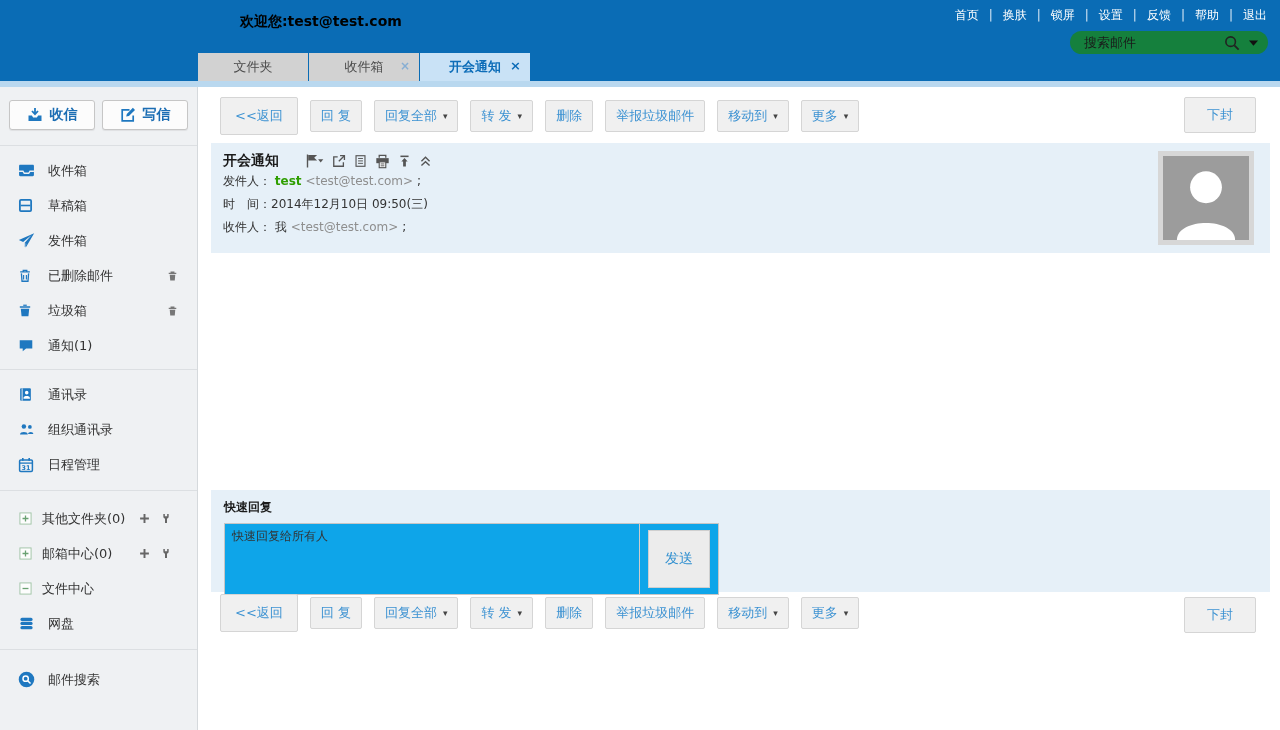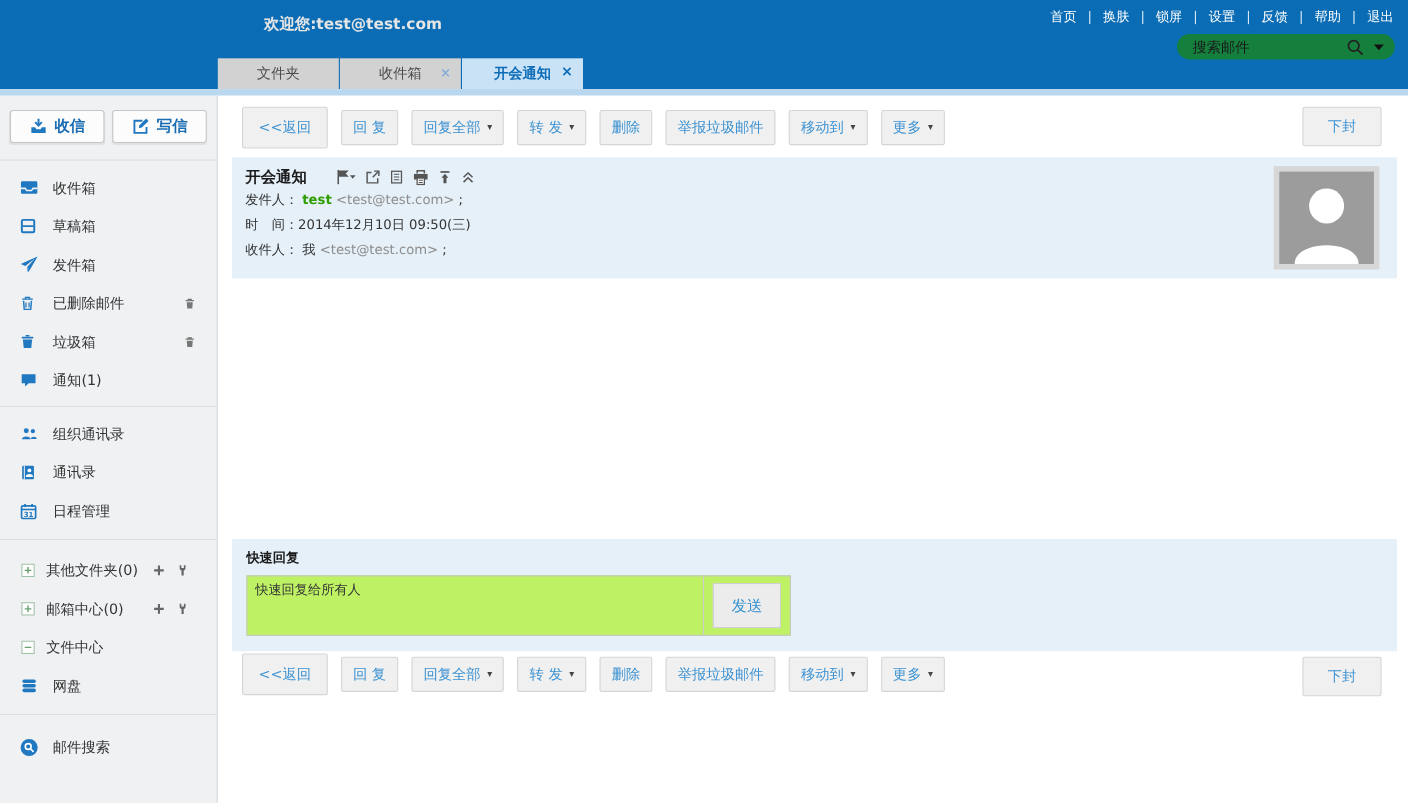--- a/index.html
+++ b/index.html
@@ -4,21 +4,21 @@
 <style>
   * { box-sizing: border-box; }
   html,body { margin:0; padding:0; }
   body {
     width:1280px; height:730px; position:relative; overflow:hidden;
     font-family:"DejaVu Sans","Liberation Sans",sans-serif; background:#fff;
     -webkit-font-smoothing:antialiased;
   }
   
   .top-blue { position:absolute; top:0; left:0; width:1280px; height:81px; background:#0a6cb5; }
-  .welcome { position:absolute; left:240px; top:13px; color:#e5e5e5; font-weight:bold; font-size:14px; }
+  .welcome { position:absolute; left:240px; top:13px; color:#000000; font-weight:bold; font-size:14px; }
   .top-links { position:absolute; top:7px; right:8px; display:flex; font-size:12px; color:#fff; }
   .top-link { color:#fff; cursor:pointer; padding:0 5px; white-space:nowrap; }
   .top-link:not(:last-child)::after { content:"|"; color:#d8e8f6; margin-left:10px; }
   .search-pill { position:absolute; top:31px; right:12px; width:198px; height:23px; background:#15803d;
     border-radius:12px; display:flex; align-items:center; padding:0 9px 0 14px; }
   .search-text { flex:1; font-size:13px; color:#1a1a1a; }
   .pill-icon { display:flex; align-items:center; cursor:pointer; }
   .search-caret { margin-left:7px; }
   
   .tabs { position:absolute; left:198px; top:53px; height:28px; display:flex; }
@@ -77,21 +77,21 @@
   
   .mail-body { position:absolute; left:20px; top:192px; font-size:13px; color:#1a1a1a; }
   .mail-body p { margin:0; line-height:20px; white-space:nowrap; }
   .mail-body p:nth-child(1) { margin-bottom:28px; }
   .mail-body p:nth-child(2) { margin-bottom:27px; }
   .mail-body p:nth-child(3) { margin-bottom:3px; }
   
   .quick-reply { position:absolute; left:12px; right:10px; top:403px; height:102px; background:#e6f0f8;
     padding:9px 13px; }
   .qr-title { font-size:12px; font-weight:bold; color:#1a1a1a; }
-  .qr-box { margin-top:7px; width:495px; height:55px; background:#bef264; border:1px solid #c6c6c6;
+  .qr-box { margin-top:7px; width:495px; height:72px; background:#0ea5e9; border:1px solid #c6c6c6;
     position:relative; }
   .qr-input { position:absolute; left:0; top:0; bottom:0; width:415px; border-right:1px solid #ccc;
     padding:4px 7px; font-size:12px; color:#333; cursor:text; }
   .qr-send { position:absolute; right:8px; top:6px; bottom:6px; width:62px; background:#ececec;
     border:1px solid #cfcfcf; color:#2f8fd0; font-size:14px; display:flex; align-items:center;
     justify-content:center; cursor:pointer; }
 </style>
 </head>
 <body>
 
@@ -231,40 +231,40 @@
           </svg>
         </span>
     <span>通知(1)</span>
 
   </div>
     </div>
   <div class="sb-divider" style="margin-top:6px"></div>
   <div class="sb-list">
       <div class="sb-item">
     <span class="sb-icon">
+          <svg viewBox="0 0 16 16" width="15" height="15">
+            <rect x="2.3" y="1.4" width="11.4" height="13.2" rx="1" fill="#1f78c0"></rect>
+            <path d="M4.4 1.4v13.2" stroke="#eff1f3" stroke-width="1"></path>
+            <circle cx="9.3" cy="6" r="1.9" fill="#fff"></circle>
+            <path d="M5.9 11.6c0-2.7 6.8-2.7 6.8 0v.9H5.9z" fill="#fff"></path>
+          </svg>
+        </span>
+    <span>通讯录</span>
+
+  </div>
+      <div class="sb-item">
+    <span class="sb-icon">
           <svg viewBox="0 0 16 16" width="17" height="15">
             <circle cx="5.2" cy="4.9" r="2.4" fill="#1f78c0"></circle>
             <path d="M1 13.2c0-3.5 8.4-3.5 8.4 0z" fill="#1f78c0"></path>
             <circle cx="11.6" cy="5.3" r="2" fill="#1f78c0"></circle>
             <path d="M9.6 12.9c.3-3 5.7-3 5.7 0z" fill="#1f78c0"></path>
           </svg>
         </span>
     <span>组织通讯录</span>
-
-  </div>
-      <div class="sb-item">
-    <span class="sb-icon">
-          <svg viewBox="0 0 16 16" width="15" height="15">
-            <rect x="2.3" y="1.4" width="11.4" height="13.2" rx="1" fill="#1f78c0"></rect>
-            <path d="M4.4 1.4v13.2" stroke="#eff1f3" stroke-width="1"></path>
-            <circle cx="9.3" cy="6" r="1.9" fill="#fff"></circle>
-            <path d="M5.9 11.6c0-2.7 6.8-2.7 6.8 0v.9H5.9z" fill="#fff"></path>
-          </svg>
-        </span>
-    <span>通讯录</span>
 
   </div>
       <div class="sb-item">
     <span class="sb-icon">
           <svg viewBox="0 0 16 16" width="16" height="16">
             <rect x="1.6" y="2.9" width="12.8" height="11.5" rx="1.2" fill="none" stroke="#1f78c0" stroke-width="1.5"></rect>
             <path d="M1.6 6.1h12.8" stroke="#1f78c0" stroke-width="1.3"></path>
             <path d="M4.8 1.1v2.7M11.2 1.1v2.7" stroke="#1f78c0" stroke-width="1.6"></path>
             <text x="8" y="12.7" font-size="6.4" font-weight="bold" text-anchor="middle" fill="#1f78c0">31</text>
           </svg>

